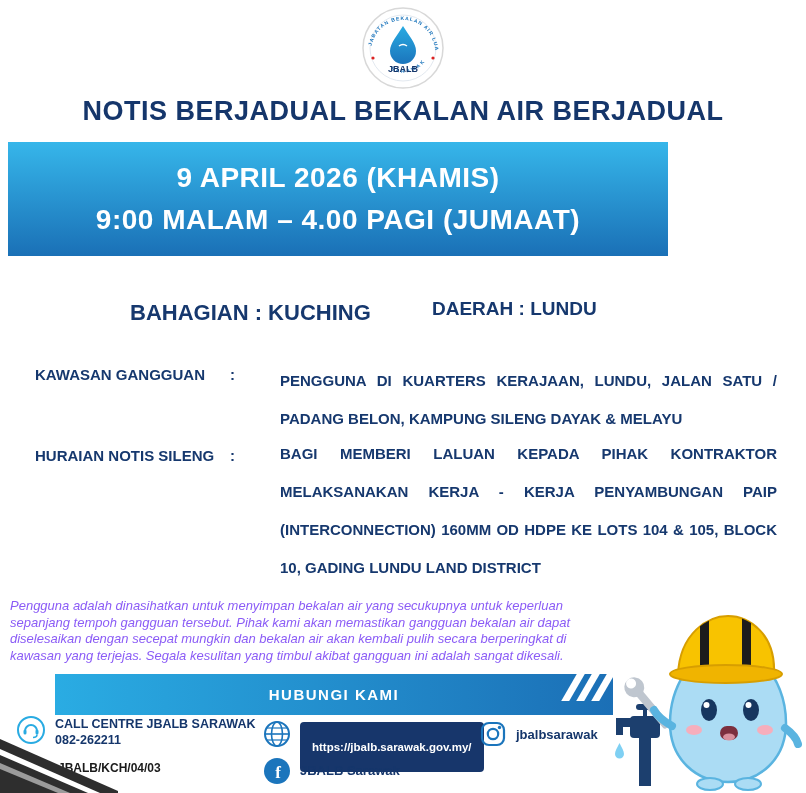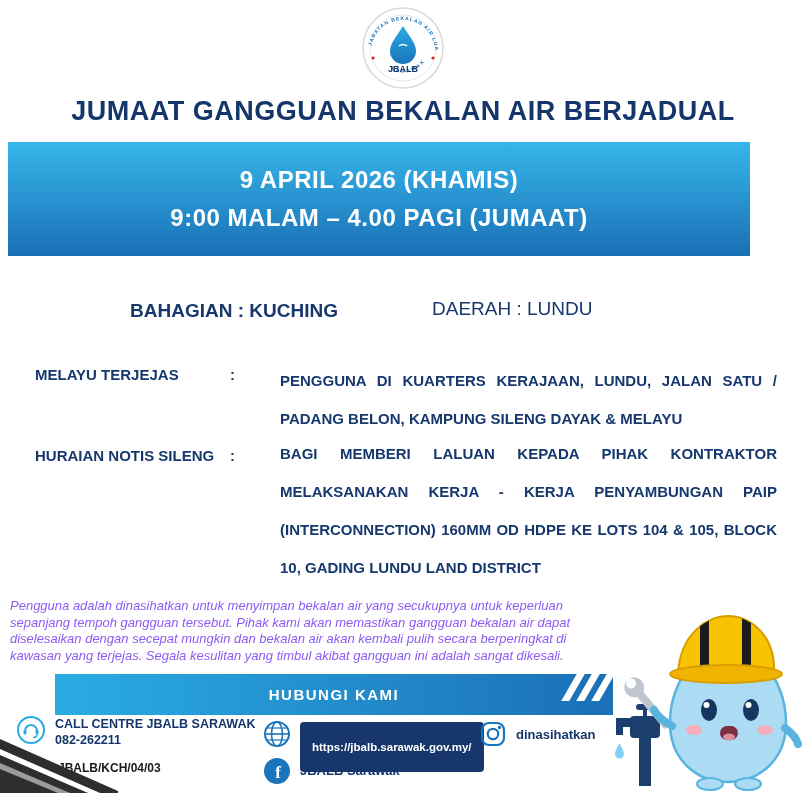--- a/index.html
+++ b/index.html
@@ -9,28 +9,28 @@
   }
   
   .logo{position:absolute;left:361px;top:6px;width:84px;height:84px;}
   
   .title{
     position:absolute;left:0;top:96px;width:100%;text-align:center;
     font-size:27px;font-weight:bold;letter-spacing:.5px;color:#15366b;
   }
   
   .banner{
-    position:absolute;left:8px;top:142px;width:742px;height:114px;
+    position:absolute;left:8px;top:142px;width:660px;height:114px;
     background:linear-gradient(180deg,#36b6ea 0%,#1a70b6 100%);
     display:flex;flex-direction:column;align-items:center;justify-content:center;gap:10px;
-    color:#ffffff;font-size:24px;font-weight:bold;letter-spacing:.5px;
-  }
-  
-  .bahagian{position:absolute;left:130px;top:300px;font-size:19px;font-weight:bold;}
-  .daerah{position:absolute;left:432px;top:298px;font-size:19px;font-weight:normal;}
+    color:#ffffff;font-size:28px;font-weight:bold;letter-spacing:.5px;
+  }
+  
+  .bahagian{position:absolute;left:130px;top:300px;font-size:22px;font-weight:bold;}
+  .daerah{position:absolute;left:432px;top:298px;font-size:19px;font-weight:bold;}
   
   .dlabel{position:absolute;left:35px;font-size:15px;font-weight:bold;}
   .dcolon{position:absolute;left:230px;font-size:15px;font-weight:bold;}
   .dtext{
     position:absolute;left:280px;width:497px;font-size:15px;font-weight:bold;
     line-height:38px;text-align:justify;
   }
   .d1-label{top:366px}.d1-colon{top:366px}.d1-text{top:362px}
   .d2-label{top:447px}.d2-colon{top:447px}.d2-text{top:435px}
   
@@ -87,31 +87,31 @@
     <text font-size="5" fill="#1b75bc" font-weight="bold" letter-spacing="2">
       <textPath href="#arcBot" startOffset="28%">SARAWAK</textPath>
     </text>
     <circle cx="12" cy="52" r="1.6" fill="#d22"></circle>
     <circle cx="72" cy="52" r="1.6" fill="#d22"></circle>
     <path d="M42 20 C36 30, 29 37, 29 45 a13 13 0 0 0 26 0 C55 37, 48 30, 42 20 Z" fill="url(#dropGrad)"></path>
     <path d="M38 40 q4 -3 8 0" stroke="#ffffff" stroke-width="1.5" fill="none"></path>
     <text x="42" y="66" text-anchor="middle" font-size="9" font-weight="bold" fill="#15366b">JBALB</text>
   </svg>
 
-  <div class="title">JUMAAT GANGGUAN BEKALAN AIR BERJADUAL</div>
+  <div class="title">NOTIS BERJADUAL BEKALAN AIR BERJADUAL</div>
 
   <div class="banner">
     <div>9 APRIL 2026 (KHAMIS)</div>
     <div>9:00 MALAM – 4.00 PAGI (JUMAAT)</div>
   </div>
 
   <div class="bahagian">BAHAGIAN : KUCHING</div>
   <div class="daerah">DAERAH : LUNDU</div>
 
-  <div class="dlabel d1-label">MELAYU TERJEJAS</div>
+  <div class="dlabel d1-label">KAWASAN GANGGUAN</div>
   <div class="dcolon d1-colon">:</div>
   <div class="dtext d1-text">PENGGUNA DI KUARTERS KERAJAAN, LUNDU, JALAN SATU / PADANG BELON, KAMPUNG SILENG DAYAK &amp; MELAYU</div>
 
   <div class="dlabel d2-label">HURAIAN NOTIS SILENG</div>
   <div class="dcolon d2-colon">:</div>
   <div class="dtext d2-text">BAGI MEMBERI LALUAN KEPADA PIHAK KONTRAKTOR MELAKSANAKAN KERJA - KERJA PENYAMBUNGAN PAIP (INTERCONNECTION) 160MM OD HDPE KE LOTS 104 &amp; 105, BLOCK 10, GADING LUNDU LAND DISTRICT</div>
 
   <div class="advisory">Pengguna adalah dinasihatkan untuk menyimpan bekalan air yang secukupnya untuk keperluan sepanjang tempoh gangguan tersebut. Pihak kami akan memastikan gangguan bekalan air dapat diselesaikan dengan secepat mungkin dan bekalan air akan kembali pulih secara berperingkat di kawasan yang terjejas. Segala kesulitan yang timbul akibat gangguan ini adalah sangat dikesali.</div>
 
   <div class="contact-bar">
@@ -143,21 +143,21 @@
     <line x1="5" y1="9" x2="25" y2="9" stroke="#1b75bc" stroke-width="1.2"></line>
     <line x1="5" y1="21" x2="25" y2="21" stroke="#1b75bc" stroke-width="1.2"></line>
   </svg>
   <div class="url-pill">https://jbalb.sarawak.gov.my/</div>
 
   <svg class="icon-circle ig-icon" viewBox="0 0 30 30">
     <rect x="4" y="4" width="22" height="22" rx="7" fill="none" stroke="#1b75bc" stroke-width="2.2"></rect>
     <circle cx="15" cy="15" r="5.2" fill="none" stroke="#1b75bc" stroke-width="2.2"></circle>
     <circle cx="21.5" cy="8.5" r="1.7" fill="#1b75bc"></circle>
   </svg>
-  <div class="ig-text">dinasihatkan</div>
+  <div class="ig-text">jbalbsarawak</div>
 
   <svg class="icon-circle fb-icon" viewBox="0 0 30 30">
     <circle cx="15" cy="15" r="13" fill="#1b75bc"></circle>
     <text x="16" y="22" text-anchor="middle" font-size="17" font-weight="bold" fill="#ffffff" font-family="Liberation Serif, serif">f</text>
   </svg>
   <div class="fb-text">JBALB Sarawak</div>
 
   <svg class="corner-ribbon" viewBox="0 0 118 60">
     <polygon points="0,6 118,58 118,60 0,60" fill="#2e2e2e"></polygon>
     <polygon points="0,16 100,60 88,60 0,22" fill="#ffffff"></polygon>

